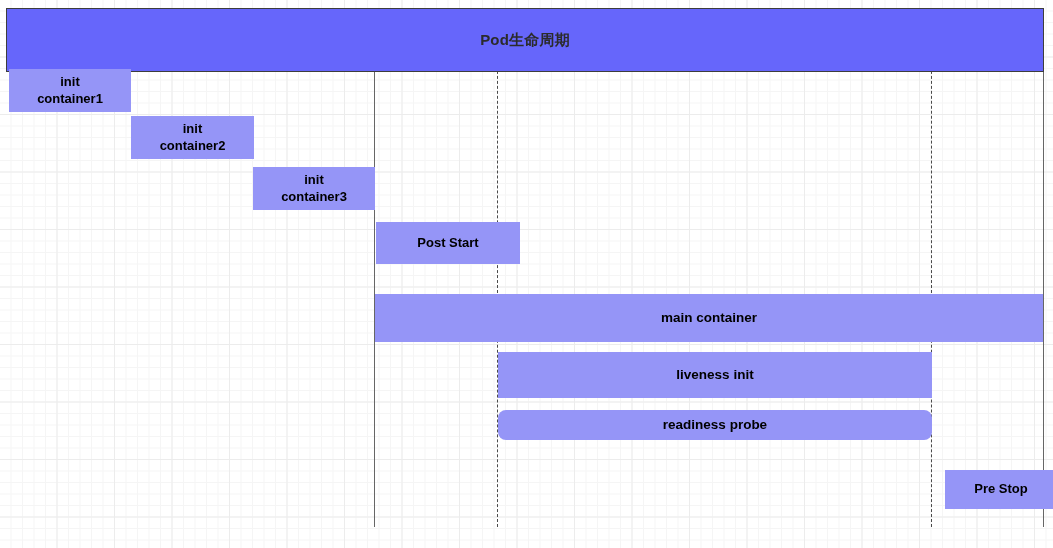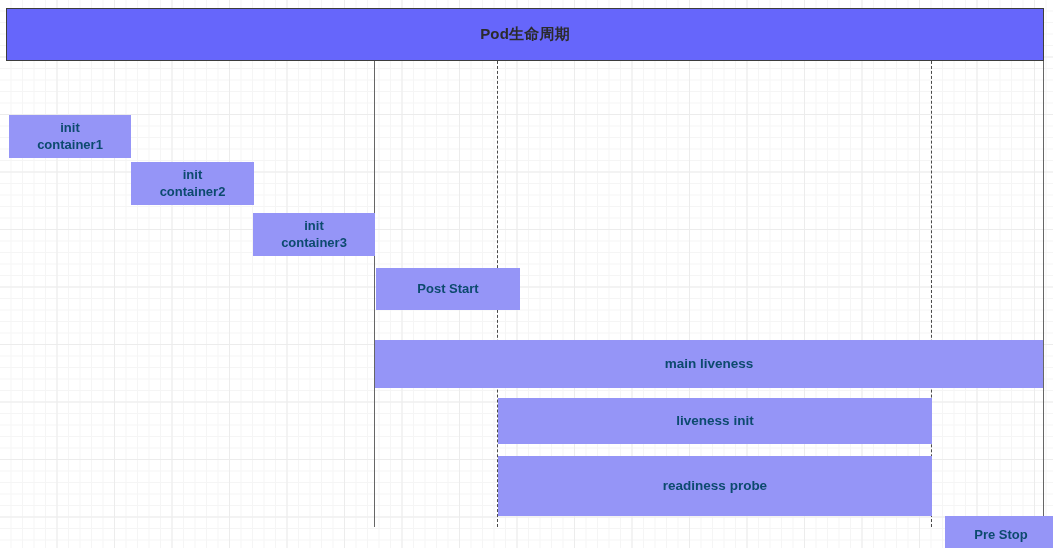--- a/index.html
+++ b/index.html
@@ -38,21 +38,21 @@
       11.5px 11.5px;
     background-position: -1px -1px, -1px -1px, -1px -1px, -1px -1px;
   }
 
   
   .title-banner {
     position: absolute;
     left: 6px;
     top: 8px;
     width: 1038px;
-    height: 53px;
+    height: 64px;
     background-color: #6666fb;
     border: 1.5px solid #3d3d3d;
     box-sizing: border-box;
     display: flex;
     align-items: center;
     justify-content: center;
     color: #2b2b2b;
     font-size: 15px;
     font-weight: bold;
     letter-spacing: 0.2px;
@@ -69,27 +69,26 @@
   }
 
   
   .bar {
     position: absolute;
     background-color: #9595f7;
     display: flex;
     align-items: center;
     justify-content: center;
     text-align: center;
-    color: #0c4a6e;
+    color: #000000;
     font-size: 13px;
     font-weight: bold;
     line-height: 1.25;
     box-sizing: border-box;
     white-space: pre-line;
-    margin-top: 46px;
   }
   .bar.wide { font-size: 13.5px; }
 </style>
 </head>
 <body>
 
 <div id="canvas">
 
   <div class="grid-layer"></div>
 
@@ -105,19 +104,19 @@
   </div>
 
   <div id="bars">
       <div class="bar" style="left: 9px; top: 69px; width: 122px; height: 43px;">init
 container1</div>
       <div class="bar" style="left: 131px; top: 116px; width: 123px; height: 43px;">init
 container2</div>
       <div class="bar" style="left: 253px; top: 167px; width: 122px; height: 43px;">init
 container3</div>
       <div class="bar" style="left: 376px; top: 222px; width: 144px; height: 42px;">Post Start</div>
-      <div class="bar wide" style="left: 375px; top: 294px; width: 668px; height: 48px;">main liveness</div>
+      <div class="bar wide" style="left: 375px; top: 294px; width: 668px; height: 48px;">main container</div>
       <div class="bar wide" style="left: 498px; top: 352px; width: 434px; height: 46px;">liveness init</div>
-      <div class="bar wide" style="left: 498px; top: 410px; width: 434px; height: 60px;">readiness probe</div>
+      <div class="bar wide" style="left: 498px; top: 410px; width: 434px; height: 30px; border-radius: 8px;">readiness probe</div>
       <div class="bar" style="left: 945px; top: 470px; width: 112px; height: 39px;">Pre Stop</div>
     </div>
 
 </div>
 
 </body></html>

